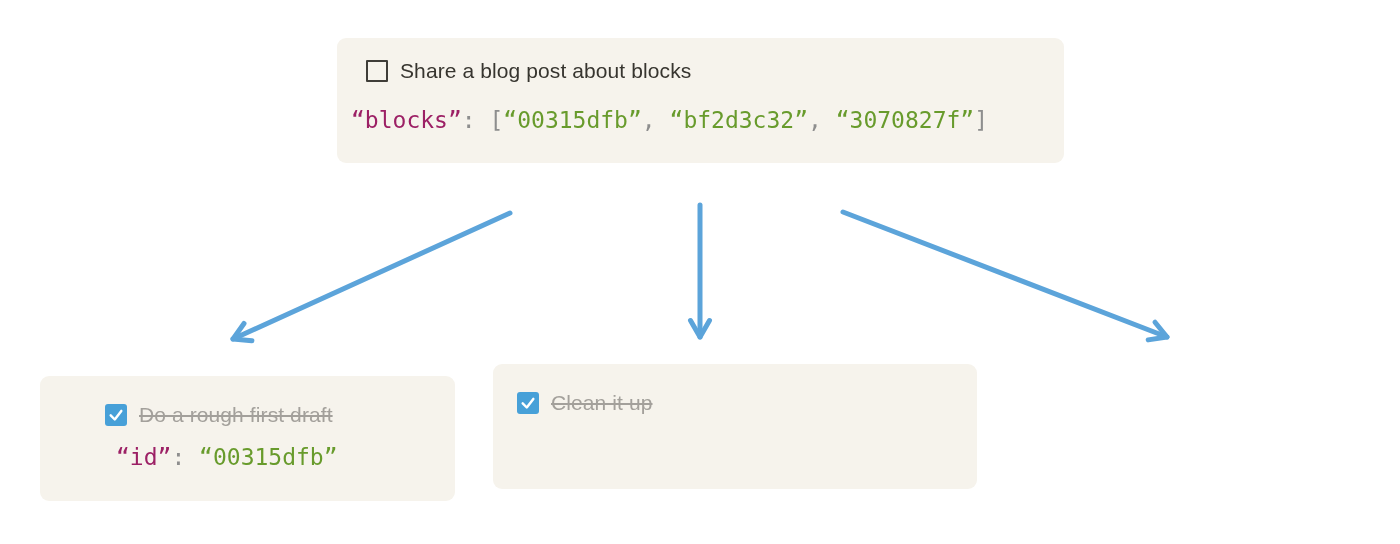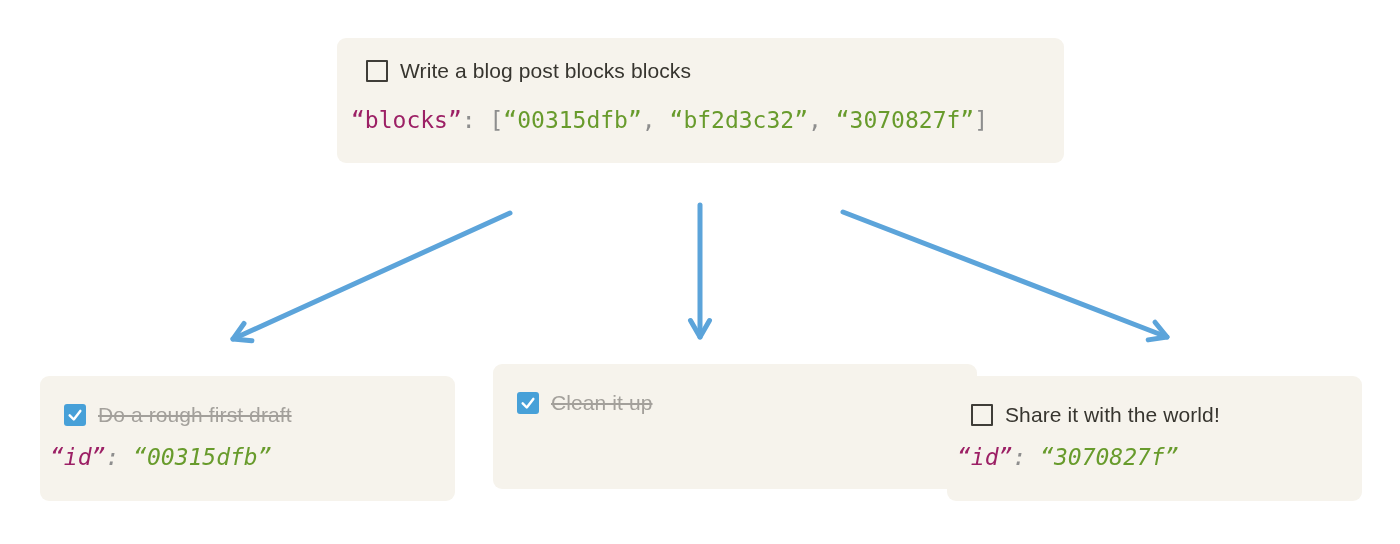--- a/index.html
+++ b/index.html
@@ -24,21 +24,21 @@
     background: var(--page-bg);
     font-family: "Liberation Sans", sans-serif;
     overflow: hidden;
   }
   .card {
     position: absolute;
     background: var(--card-bg);
     border-radius: 9px;
   }
   .card-parent { left: 337px; top: 38px;  width: 727px; height: 125px; }
-  .card-child-0 { left: 40px;  top: 376px; width: 415px; height: 125px; }
+  .card-child-0 { left: 40px;  top: 376px; width: 415px; height: 125px; padding-left: 41px; }
   .card-child-1 { left: 493px; top: 364px; width: 484px; height: 125px; }
   .card-child-2 { left: 947px; top: 376px; width: 415px; height: 125px; }
 
   .todo-row {
     display: flex;
     align-items: center;
     gap: 12px;
     margin: 21px 0 0 29px;
   }
   .card-child .todo-row { margin: 27px 0 0 24px; }
@@ -73,21 +73,21 @@
     text-decoration-thickness: 2px;
   }
 
   .code-line {
     margin: 23px 0 0 14px;
     font-family: "DejaVu Sans Mono", monospace;
     font-size: 23px;
     line-height: 28px;
     white-space: pre;
   }
-  .card-child .code-line { margin: 16px 0 0 10px; font-style: italic; }
+  .card-child .code-line { margin: 16px 0 0 35px; }
   .tk { color: var(--code-key); }
   .tp { color: var(--code-punct); }
   .ts { color: var(--code-string); }
 
   .arrows-svg {
     position: absolute;
     left: 0; top: 0;
     width: 1400px; height: 544px;
     pointer-events: none;
   }
@@ -102,21 +102,21 @@
 </head>
 <body>
 
 <div class="stage">
 
   <div class="card card-parent">
     <div class="todo-row">
       <span class="checkbox">
         
       </span>
-      <span class="todo-label">Write a blog post blocks blocks</span>
+      <span class="todo-label">Share a blog post about blocks</span>
     </div>
     <div class="code-line"><span class="tk">“blocks”</span><span class="tp">: </span><span class="tp">[</span><span class="ts">“00315dfb”</span><span class="tp">, </span><span class="ts">“bf2d3c32”</span><span class="tp">, </span><span class="ts">“3070827f”</span><span class="tp">]</span>
     </div>
   </div>
 
   <svg class="arrows-svg" viewBox="0 0 1400 544">
     <g>
       <path class="arrow-stroke" d="M510 213 L233 339"></path>
       <path class="arrow-stroke" d="M251.9 340.8 L233 339 L244 323.5"></path>
     </g>
@@ -147,24 +147,14 @@
     <div class="todo-row is-checked">
       <span class="checkbox">
         <svg class="checkmark" viewBox="0 0 22 22">
           <polyline class="check-stroke" points="4.5,11.5 9.5,16.5 17.5,6" fill="none" stroke-width="3" stroke-linecap="round" stroke-linejoin="round"></polyline>
         </svg>
       </span>
       <span class="todo-label">Clean it up</span>
     </div>
   </div>
 
-  <div class="card card-child card-child-2">
-    <div class="todo-row">
-      <span class="checkbox">
-        
-      </span>
-      <span class="todo-label">Share it with the world!</span>
-    </div>
-    <div class="code-line"><span class="tk">“id”</span><span class="tp">: </span><span class="ts">“3070827f”</span>
-    </div>
-  </div>
 
 </div>
 
 </body></html>

